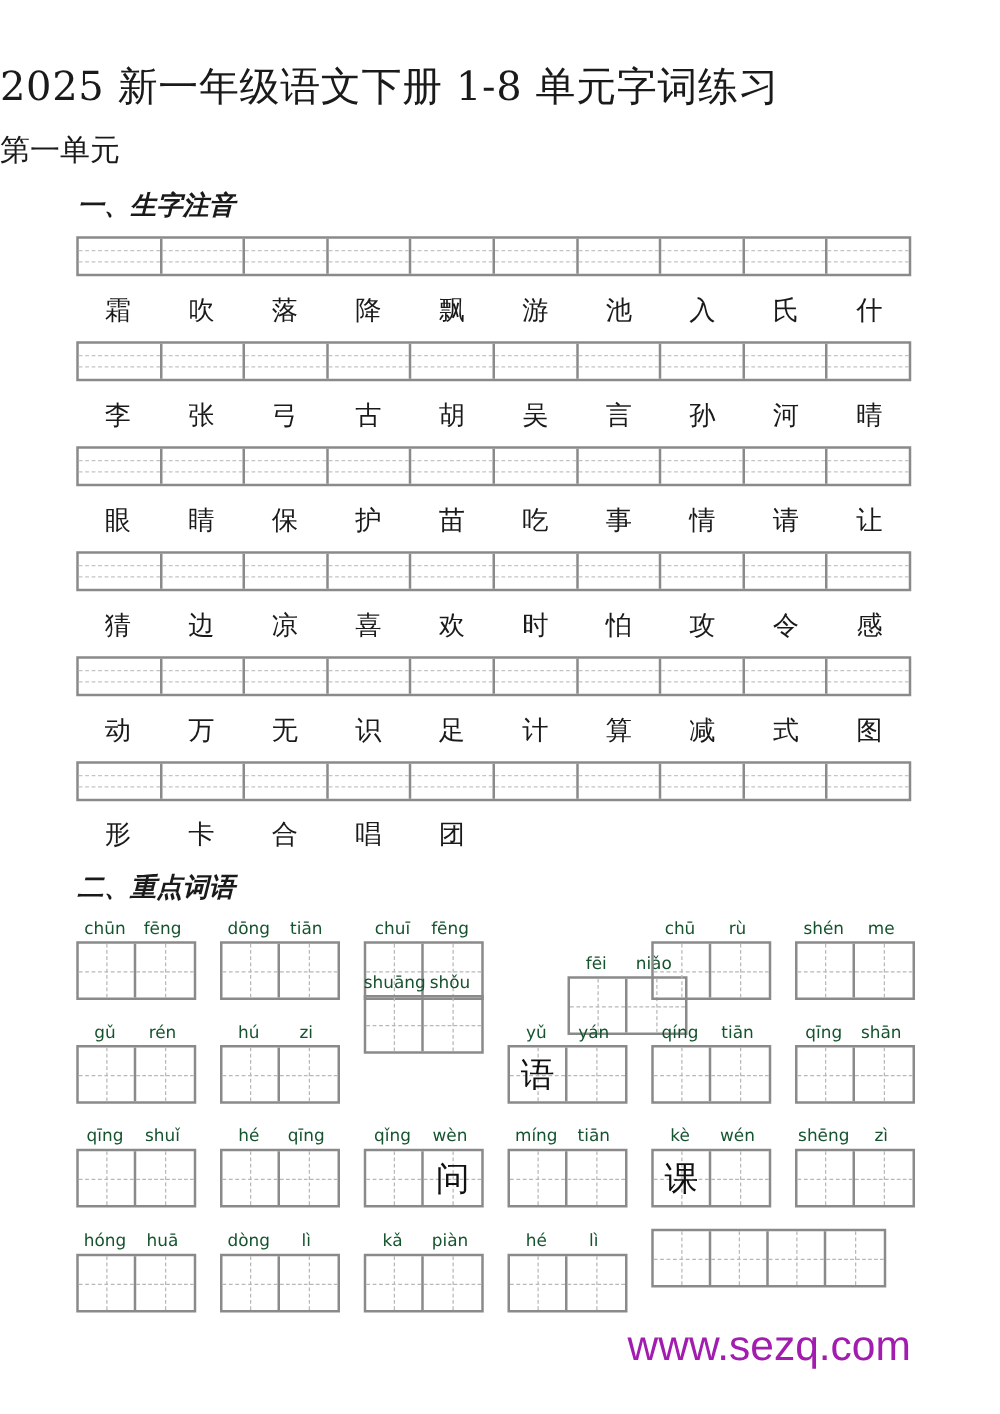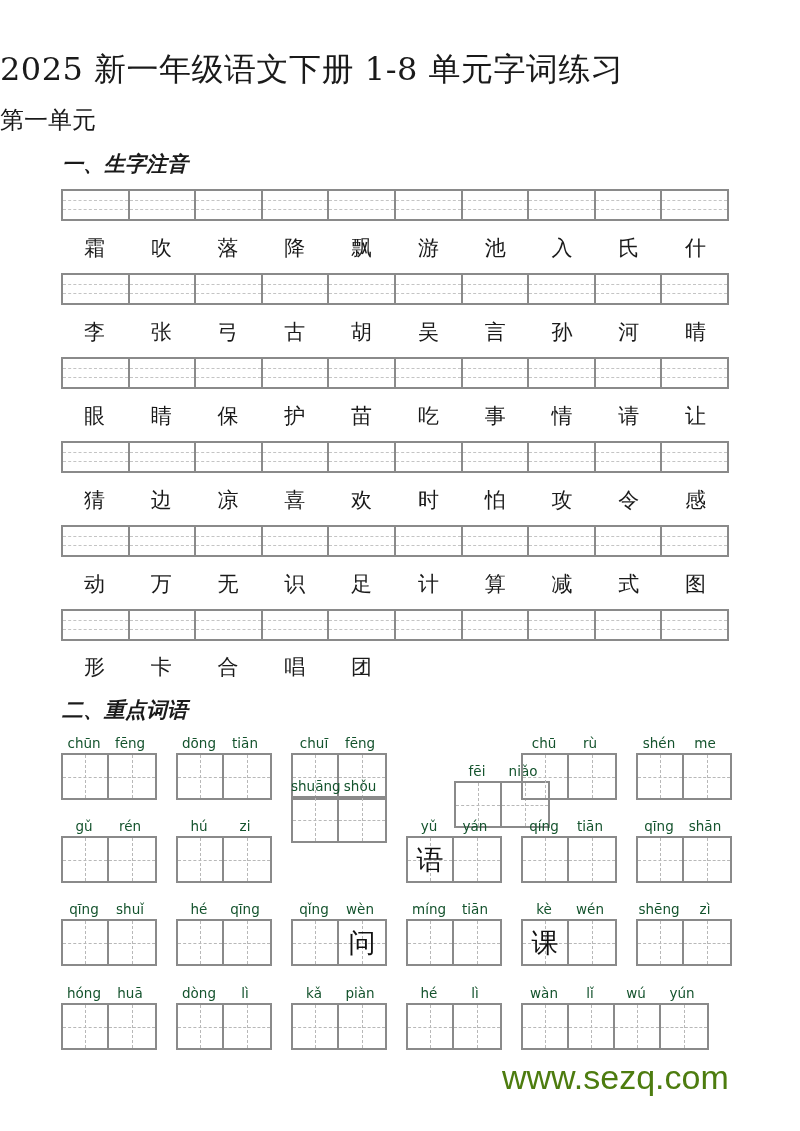--- a/index.html
+++ b/index.html
@@ -25,21 +25,21 @@
                  font-size:13.5px; color:#14532d; }
   .word-pinyin span { width:46px; text-align:center; line-height:20px; }
   .tzg-row { display:flex; border:2px solid #8a8a8a; box-sizing:border-box; height:47px; }
   .tzg { width:46px; height:43px; position:relative; border-right:2px solid #8a8a8a; box-sizing:border-box; }
   .tzg:last-child { border-right:none; }
   .tzg::before { content:""; position:absolute; left:50%; top:0; bottom:0; border-left:1px dashed #b8b8b8; }
   .tzg::after { content:""; position:absolute; top:50%; left:0; right:0; border-top:1px dashed #b8b8b8; }
   .tzg .filled { position:absolute; left:0; right:0; top:4px; text-align:center; font-size:27px;
                  z-index:2; color:#111; font-family:"DejaVu Serif",serif; }
   .watermark { position:absolute; left:502px; top:1058px; font-family:"Liberation Sans","DejaVu Sans",sans-serif;
-               font-size:34px; color:#4d7c0f; }
+               font-size:34px; color:#a21caf; }
 </style>
 </head>
 <body>
 
 <div class="title">2025 新一年级语文下册 1-8 单元字词练习</div>
 <div class="subtitle">第一单元</div>
 
 <div class="section-heading" style="top:150px;">一、生字注音</div>
 
 <div id="sec1">
@@ -407,26 +407,20 @@
       <div class="word-pinyin">
         <span>hé</span>
         <span>lì</span>
       </div>
       <div class="tzg-row">
         <div class="tzg"></div>
         <div class="tzg"></div>
       </div>
     </div>
     <div class="word-group" style="top: 983px; left: 521px;">
-      <div class="word-pinyin">
-        <span>wàn</span>
-        <span>lǐ</span>
-        <span>wú</span>
-        <span>yún</span>
-      </div>
       <div class="tzg-row">
         <div class="tzg"></div>
         <div class="tzg"></div>
         <div class="tzg"></div>
         <div class="tzg"></div>
       </div>
     </div>
   </div>
 
 <div class="watermark">www.sezq.com</div>

